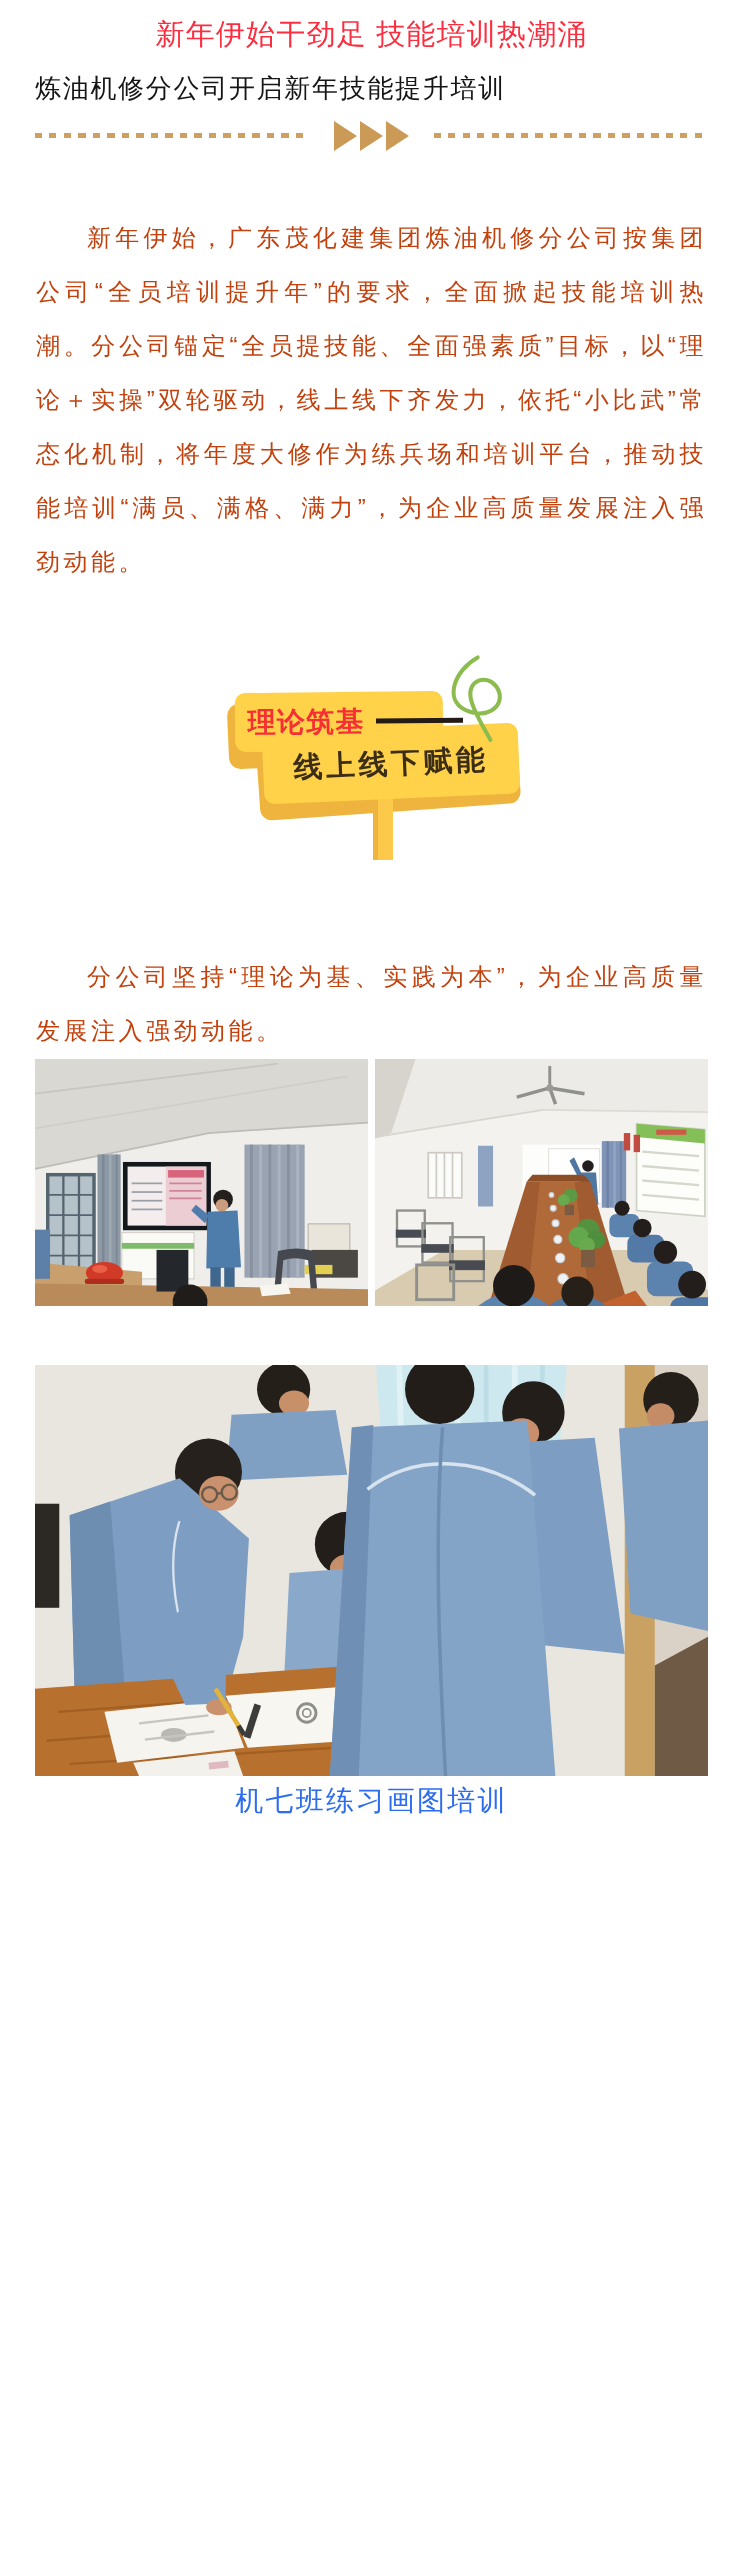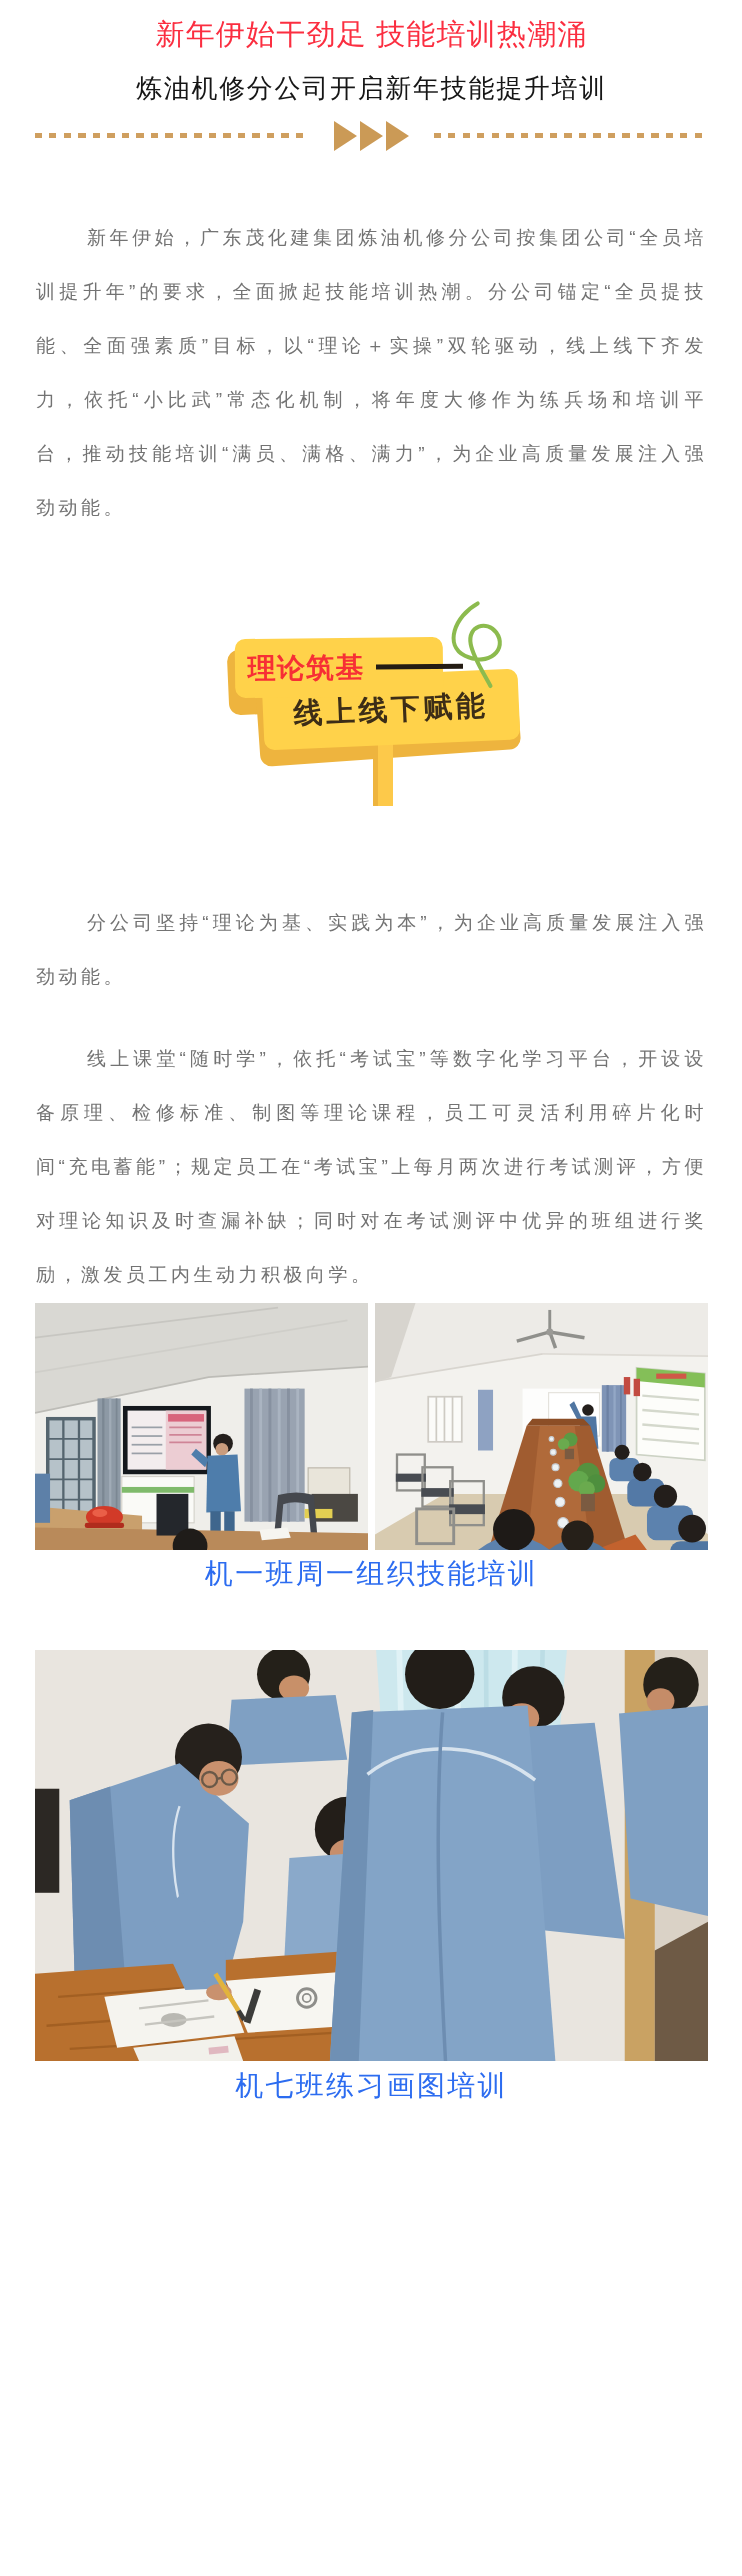--- a/index.html
+++ b/index.html
@@ -12,21 +12,21 @@
 
   
   .title{
     margin:16px 35px 0;
     text-align:center;
     font-size:29px;line-height:36px;font-weight:normal;
     color:#fb2e40;letter-spacing:1.2px;
   }
   .subtitle{
     margin:21px 35px 0;
-    text-align:center;
+    text-align:left;
     font-size:26px;line-height:31px;font-weight:500;
     color:#161616;letter-spacing:1.7px;
   }
 
   
   .divider{
     margin:14px 35px 0;height:35px;
     display:flex;align-items:center;
   }
   .dash-line{
@@ -38,24 +38,24 @@
     width:0;height:0;margin-right:2.9px;
     border-top:15.6px solid transparent;
     border-bottom:15.6px solid transparent;
     border-left:23px solid #cb9a56;
   }
   .tri:last-child{margin-right:0;}
 
   
   .para{
     width:671px;margin:0 auto;
-    font-size:19px;line-height:54px;
+    font-size:24px;line-height:54px;
     letter-spacing:3.5px;
     text-align:justify;text-indent:51px;
-    color:#737373;
+    color:#c2410c;
   }
   .p1{margin-top:58px;}
   .p2{margin-top:90px;}
   .p3{margin-top:28px;}
   .p4{margin-top:36px;}
 
   
   .badge-wrap{position:relative;width:673px;height:204px;margin:67px auto 0;}
   .badge-shadow-top{
     position:absolute;left:193px;top:44px;width:209px;height:65px;
@@ -138,21 +138,20 @@
     <div class="badge-top">
       <span class="badge-top-label">理论筑基</span>
       <span class="badge-dash"></span>
     </div>
     <svg class="squiggle" viewBox="0 0 160 160">
       <path d="M70,6 C 30,28 12,78 48,96 C 90,116 122,84 102,56 C 86,34 52,44 58,76 C 62,98 78,122 92,148" fill="none" stroke="#8cbb4e" stroke-width="7" stroke-linecap="round"></path>
     </svg>
   </div>
 
   <p class="para p2">分公司坚持“理论为基、实践为本”，为企业高质量发展注入强劲动能。</p>
-  <p class="para p3">线上课堂“随时学”，依托“考试宝”等数字化学习平台，开设设备原理、检修标准、制图等理论课程，员工可灵活利用碎片化时间“充电蓄能”；规定员工在“考试宝”上每月两次进行考试测评，方便对理论知识及时查漏补缺；同时对在考试测评中优异的班组进行奖励，激发员工内生动力积极向学。</p>
 
   <div class="photo-row">
 
     <div class="ph">
       <svg viewBox="0 0 576 427" preserveAspectRatio="none">
         <rect width="576" height="427" fill="#efeeea"></rect>
         <polygon points="0,0 576,0 576,110 300,128 0,190" fill="#d9d8d3"></polygon>
         <line x1="0" y1="60" x2="420" y2="8" stroke="#c7c6c1" stroke-width="3"></line>
         <line x1="0" y1="120" x2="540" y2="30" stroke="#cfcec9" stroke-width="3"></line>
         <polyline points="0,190 300,128 576,110" fill="none" stroke="#bdbcb7" stroke-width="3"></polyline>
@@ -279,21 +278,20 @@
         <circle cx="548" cy="390" r="24" fill="#231e1b"></circle>
         <polygon points="380,427 450,400 470,427" fill="#c2622e"></polygon>
         <path d="M178,427 q62,-48 124,0 z" fill="#5c82ae"></path>
         <circle cx="240" cy="392" r="36" fill="#1e1a17"></circle>
         <path d="M300,427 q50,-40 100,0 z" fill="#54789f"></path>
         <circle cx="350" cy="404" r="28" fill="#262019"></circle>
       </svg>
     </div>
   </div>
 
-  <div class="caption">机一班周一组织技能培训</div>
 
   <div class="photo-large">
     <svg viewBox="0 0 1164 711" preserveAspectRatio="none">
       <rect width="1164" height="711" fill="#e9e5df"></rect>
       <polygon points="590,0 920,0 905,170 600,150" fill="#cde8ee"></polygon>
       <line x1="630" y1="0" x2="634" y2="155" stroke="#e0f2f6" stroke-width="10"></line>
       <line x1="680" y1="0" x2="684" y2="158" stroke="#bcdde5" stroke-width="8"></line>
       <line x1="730" y1="0" x2="732" y2="160" stroke="#e0f2f6" stroke-width="10"></line>
       <line x1="780" y1="0" x2="781" y2="162" stroke="#bcdde5" stroke-width="8"></line>
       <line x1="830" y1="0" x2="828" y2="164" stroke="#e0f2f6" stroke-width="10"></line>

